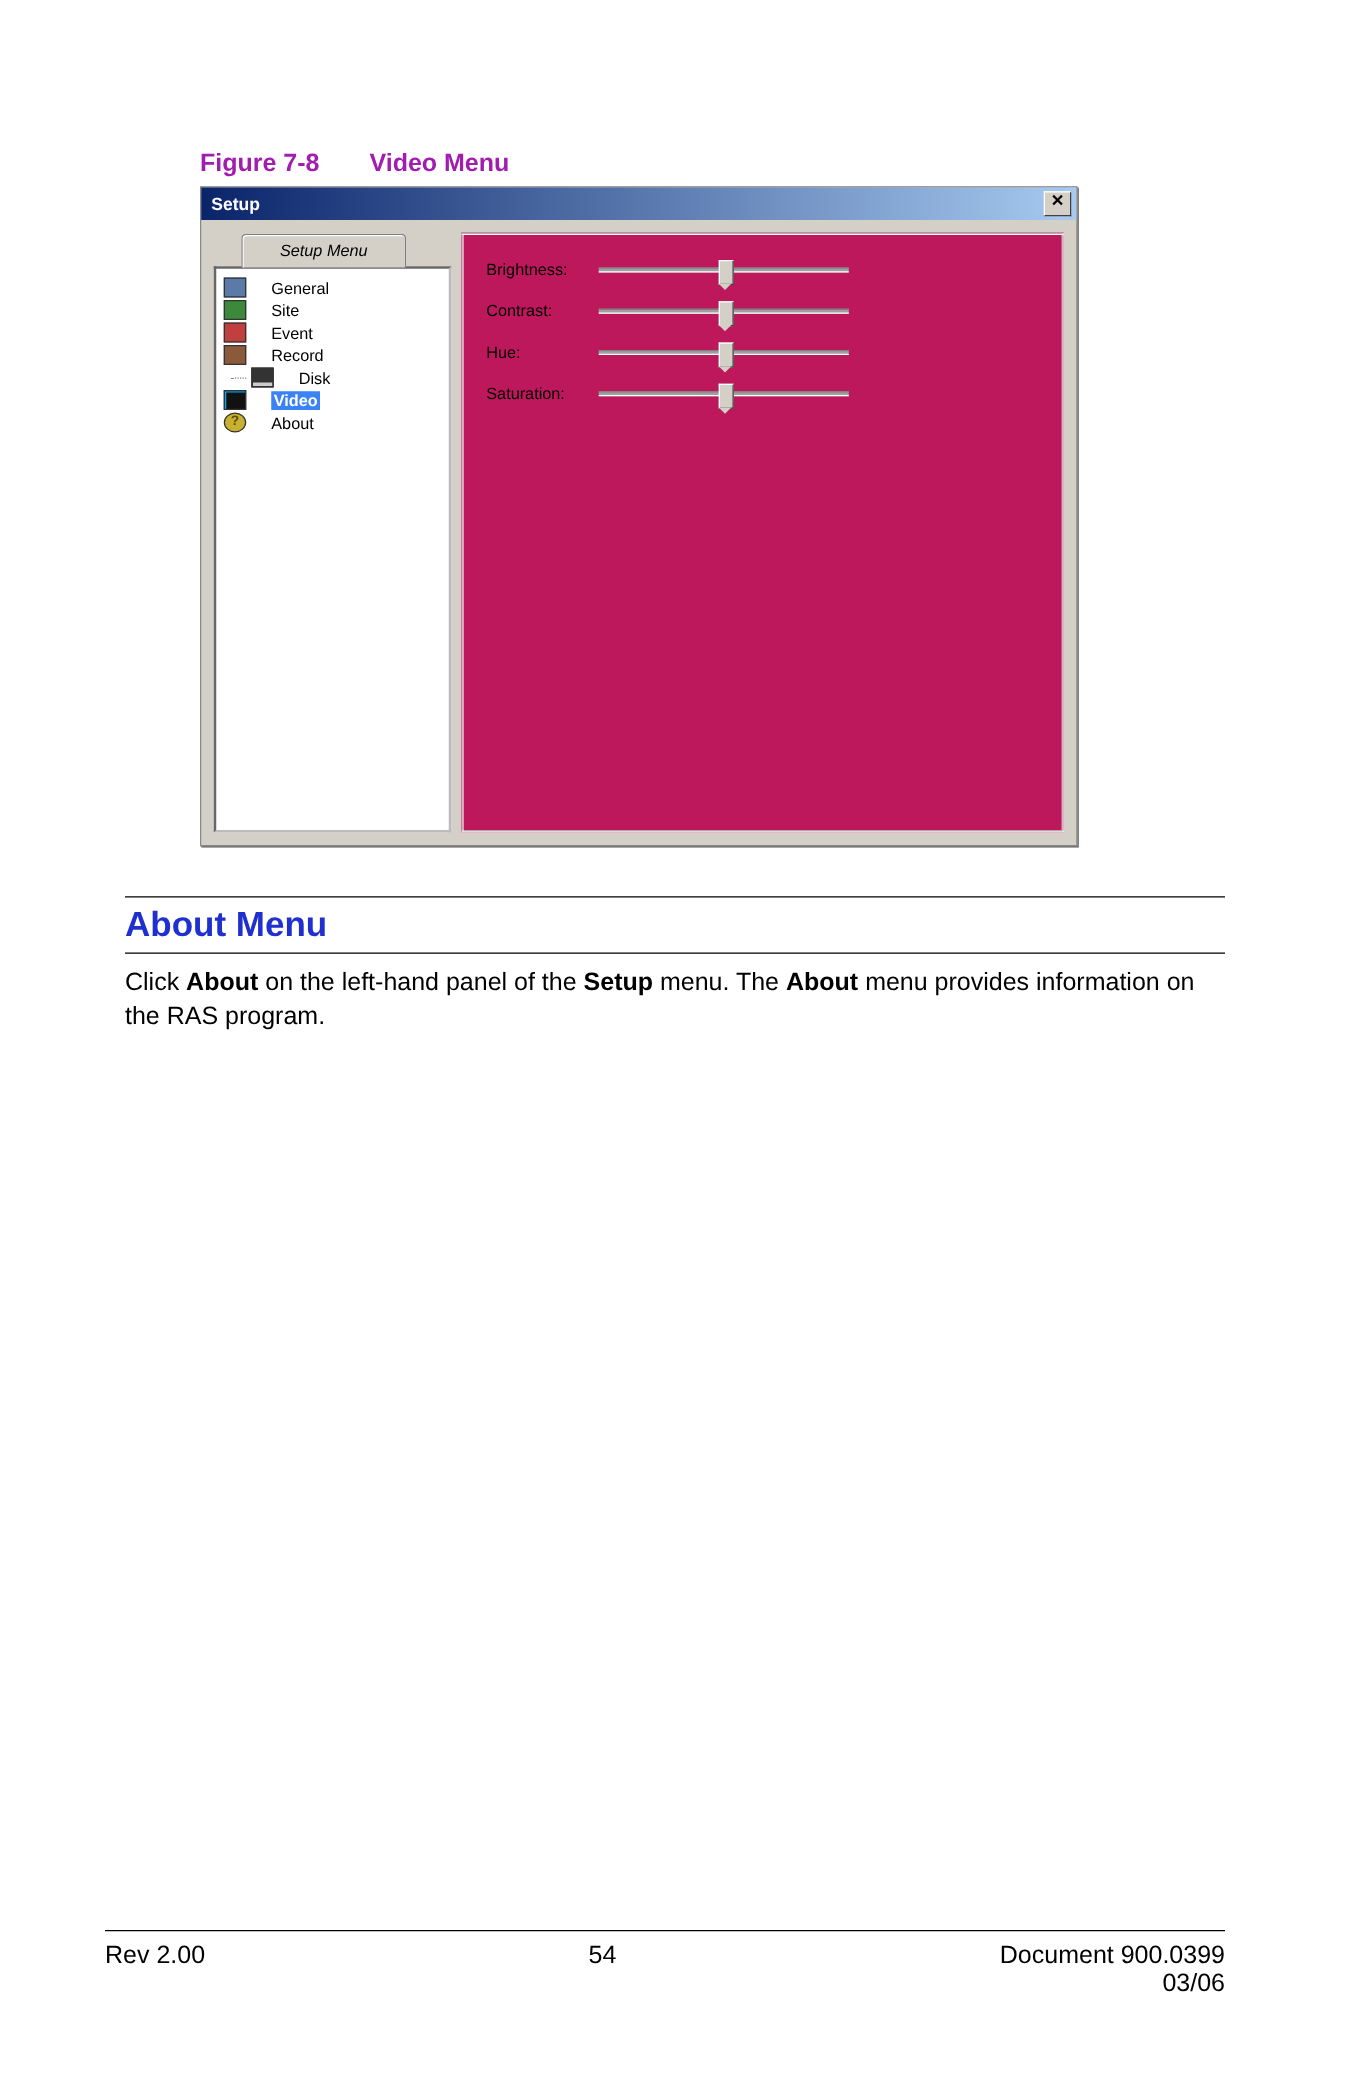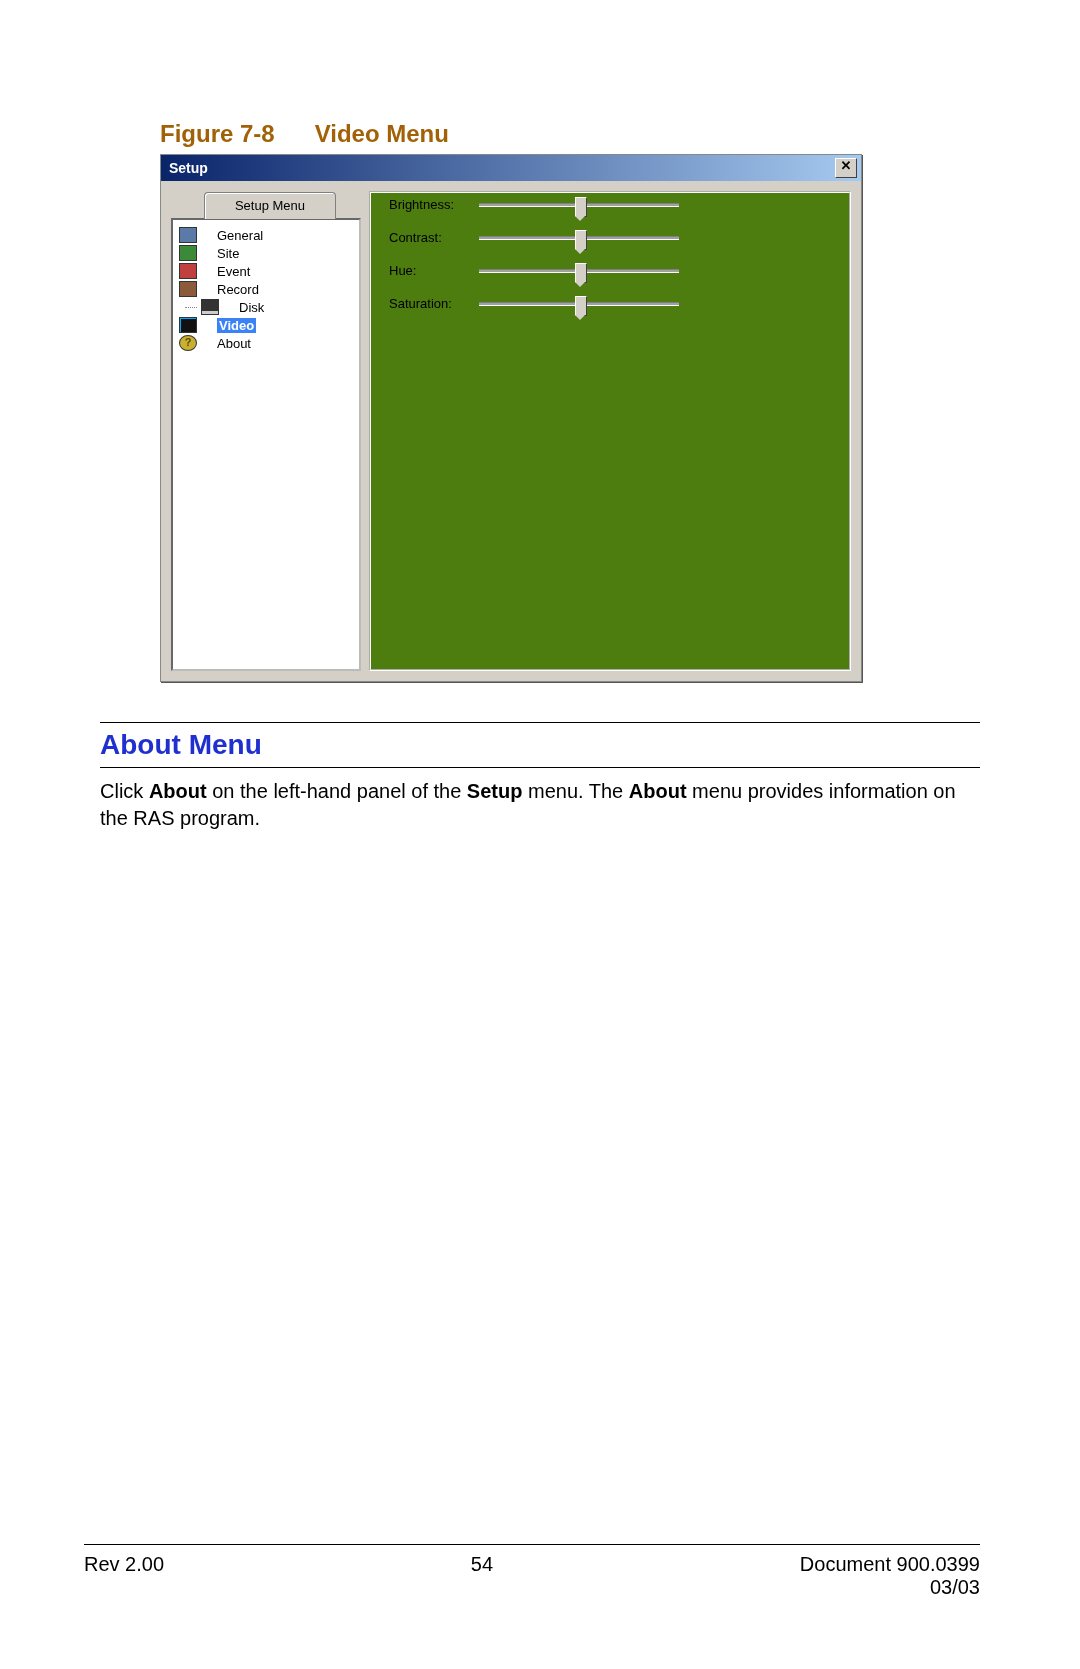--- a/index.html
+++ b/index.html
@@ -10,23 +10,23 @@
     color: #000;
   }
   .page {
     width: 1080px;
     height: 1669px;
     position: relative;
     box-sizing: border-box;
     padding: 120px 100px 80px 100px;
   }
   .figure-caption {
-    color: #a16207;
-    font-weight: bold;
-    font-size: 24px;
+    color: #a21caf;
+    font-weight: bold;
+    font-size: 20px;
     margin-bottom: 6px;
     margin-left: 60px;
   }
   .figure-caption .spacer { display:inline-block; width:40px; }
   .dialog {
     width: 700px;
     margin-left: 60px;
     border: 1px solid #888;
     background: #d4d0c8;
     box-shadow: 1px 1px 0 #555;
@@ -69,28 +69,29 @@
     display: flex;
     flex-direction: column;
   }
   .tab-header {
     height: 26px;
     background: #d4d0c8;
     border: 1px solid #808080;
     border-bottom: none;
     border-radius: 4px 4px 0 0;
     width: 130px;
-    margin-left: 33px;
+    margin-left: 22px;
     text-align: center;
     line-height: 26px;
     font-size: 13px;
     position: relative;
     top: 1px;
     z-index: 2;
     box-shadow: inset 1px 1px 0 #fff;
+    font-style: italic;
   }
   .tree {
     flex: 1;
     background: #fff;
     border: 2px inset #bbb;
     padding: 6px 4px;
     overflow: hidden;
   }
   .tree-item {
     display: flex;
@@ -115,23 +116,23 @@
     padding: 0 2px;
     font-weight: bold;
   }
   .ticon {
     width: 16px; height: 14px;
     display: inline-block;
     flex-shrink: 0;
   }
   .right-panel {
     flex: 1;
-    background: #4d7c0f;
+    background: #be185d;
     border: 2px groove #fff;
-    padding: 4px 18px;
+    padding: 20px 18px;
   }
   .slider-row {
     display: flex;
     align-items: center;
     margin-bottom: 18px;
   }
   .slider-row .label {
     width: 90px;
     font-size: 13px;
   }
@@ -294,18 +295,18 @@
     <span>Click </span><b>About</b><span> on the left-hand panel of the </span><b>Setup</b><span> menu. The </span><b>About</b><span> menu provides information on the RAS program.</span>
   </div>
 
   <div class="footer">
     <hr class="footer-rule">
     <div class="footer-row">
       <span>Rev 2.00</span>
       <span>54</span>
       <span class="footer-right">
         <span>Document 900.0399</span><br>
-        <span>03/03</span>
+        <span>03/06</span>
       </span>
     </div>
   </div>
 
 </div>
 
 </body></html>

